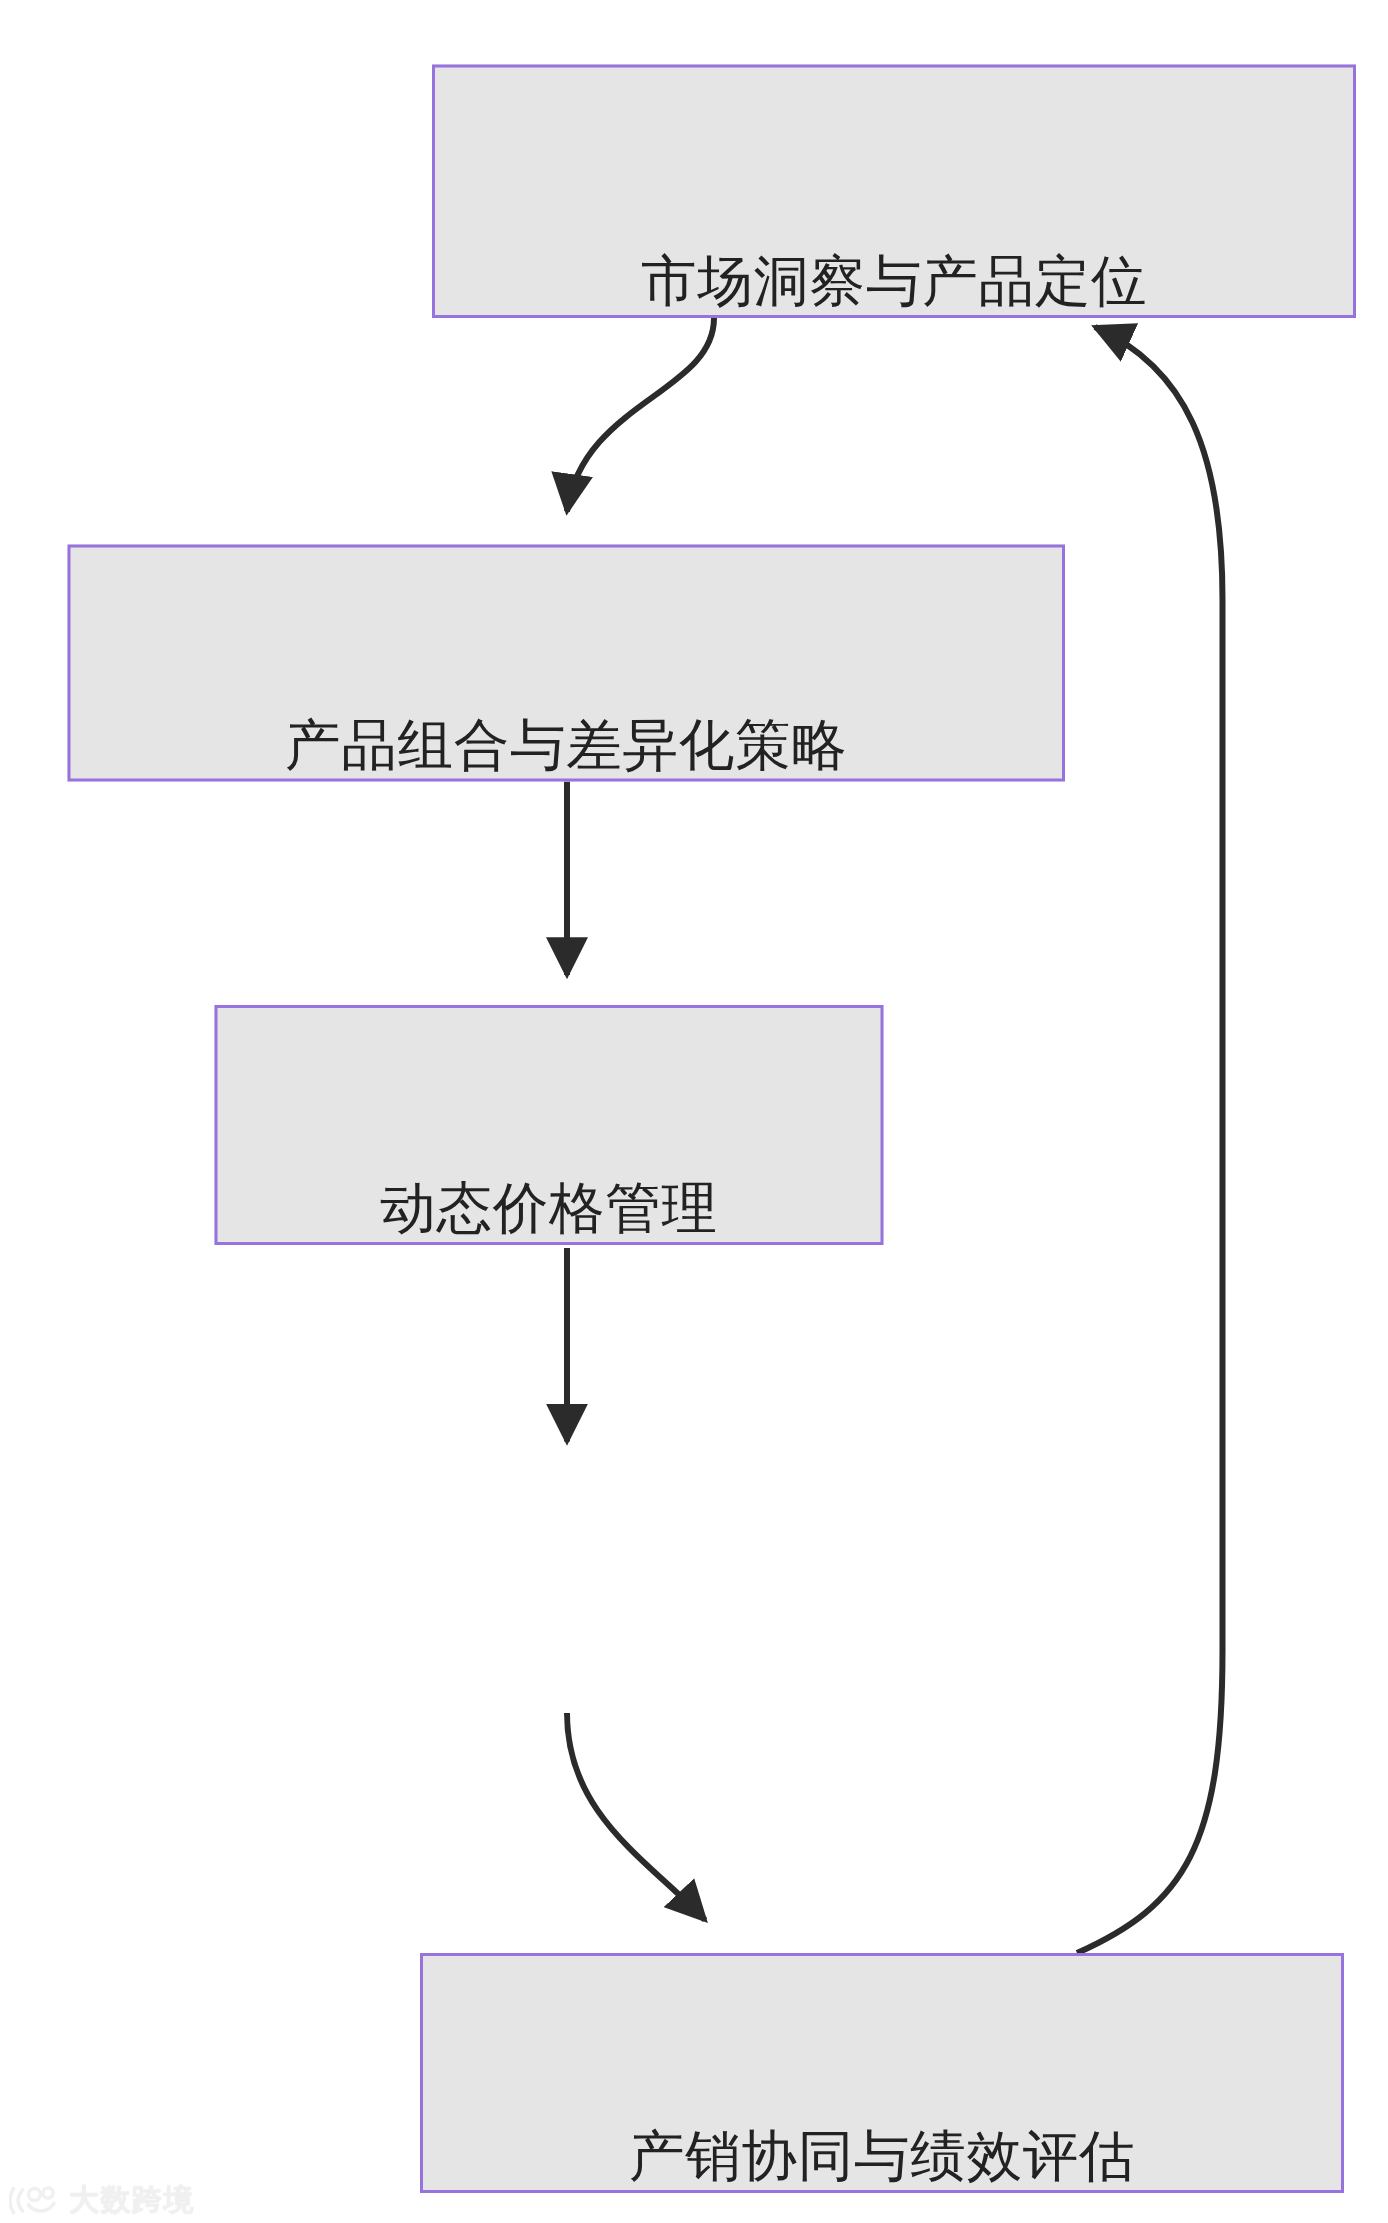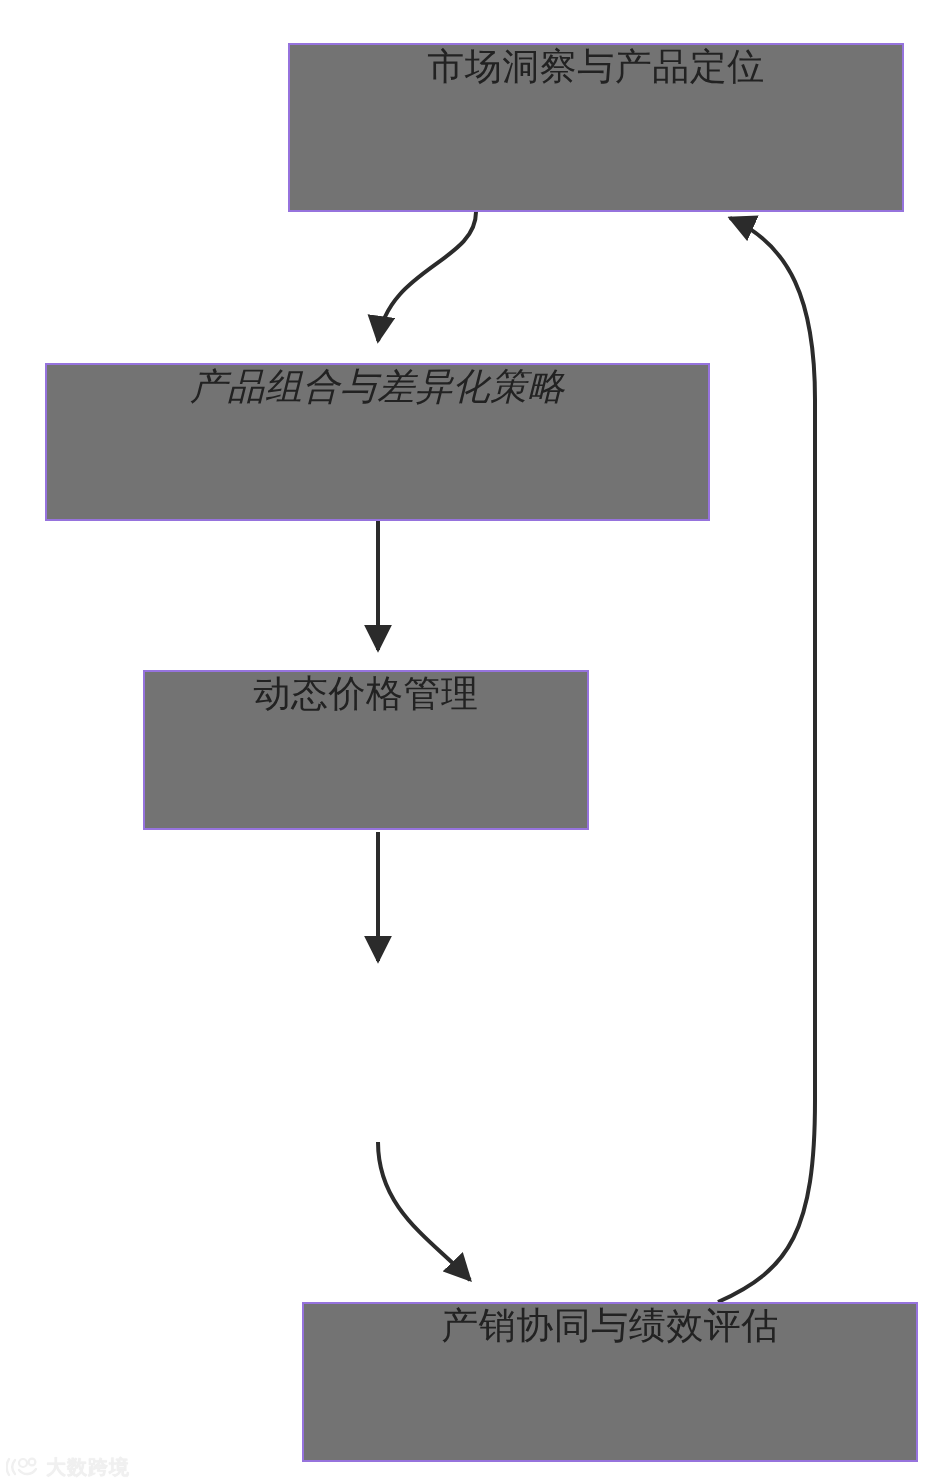--- a/index.html
+++ b/index.html
@@ -21,42 +21,42 @@
     position: absolute;
     left: 0;
     top: 0;
     width: 925px;
     height: 1482px;
     pointer-events: none;
   }
   .node {
     position: absolute;
     box-sizing: border-box;
-    background: #737373;
+    background: #e5e5e5;
     border: 2.5px solid #9673dd;
     display: flex;
-    align-items: flex-start;
+    align-items: flex-end;
     justify-content: center;
     z-index: 2;
   }
   .node-label {
     font-size: 37px;
     line-height: 1.2;
     color: #222222;
     letter-spacing: 0.5px;
     text-align: center;
     white-space: nowrap;
     font-weight: 400;
   }
   
   #node-1 { left: 288px; top: 43px;   width: 616px; height: 169px; }
-  #node-2 { left: 45px;  top: 363px;  width: 665px; height: 158px; font-style: italic; }
+  #node-2 { left: 45px;  top: 363px;  width: 665px; height: 158px; }
   #node-3 { left: 143px; top: 670px;  width: 446px; height: 160px; }
   #node-4 { left: 70px;  top: 983px;  width: 614px; height: 159px; }
-  #node-5 { left: 302px; top: 1302px; width: 616px; height: 160px; }
+  #node-5 { left: 280px; top: 1302px; width: 616px; height: 160px; }
 
   #watermark {
     position: absolute;
     left: 6px;
     bottom: 4px;
     display: flex;
     align-items: center;
     gap: 6px;
     opacity: 1;
     z-index: 3;

